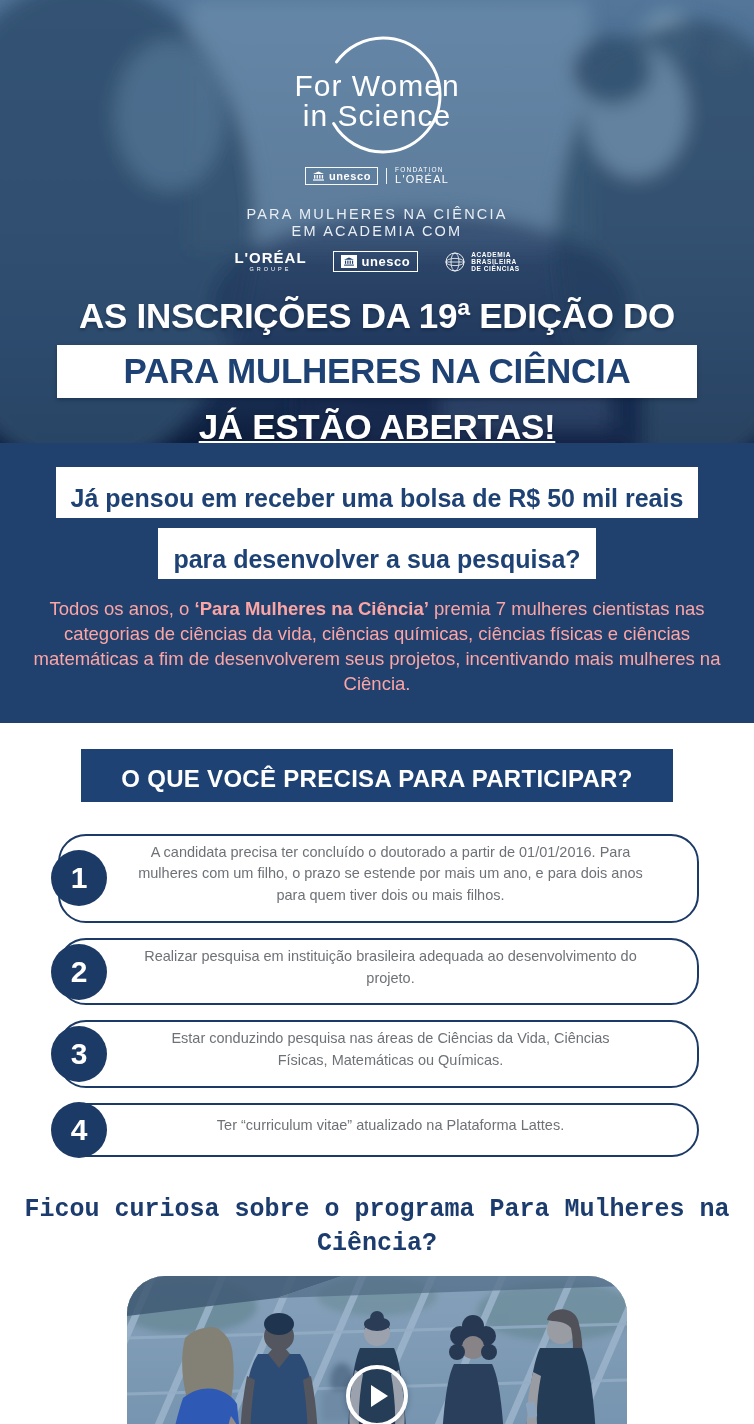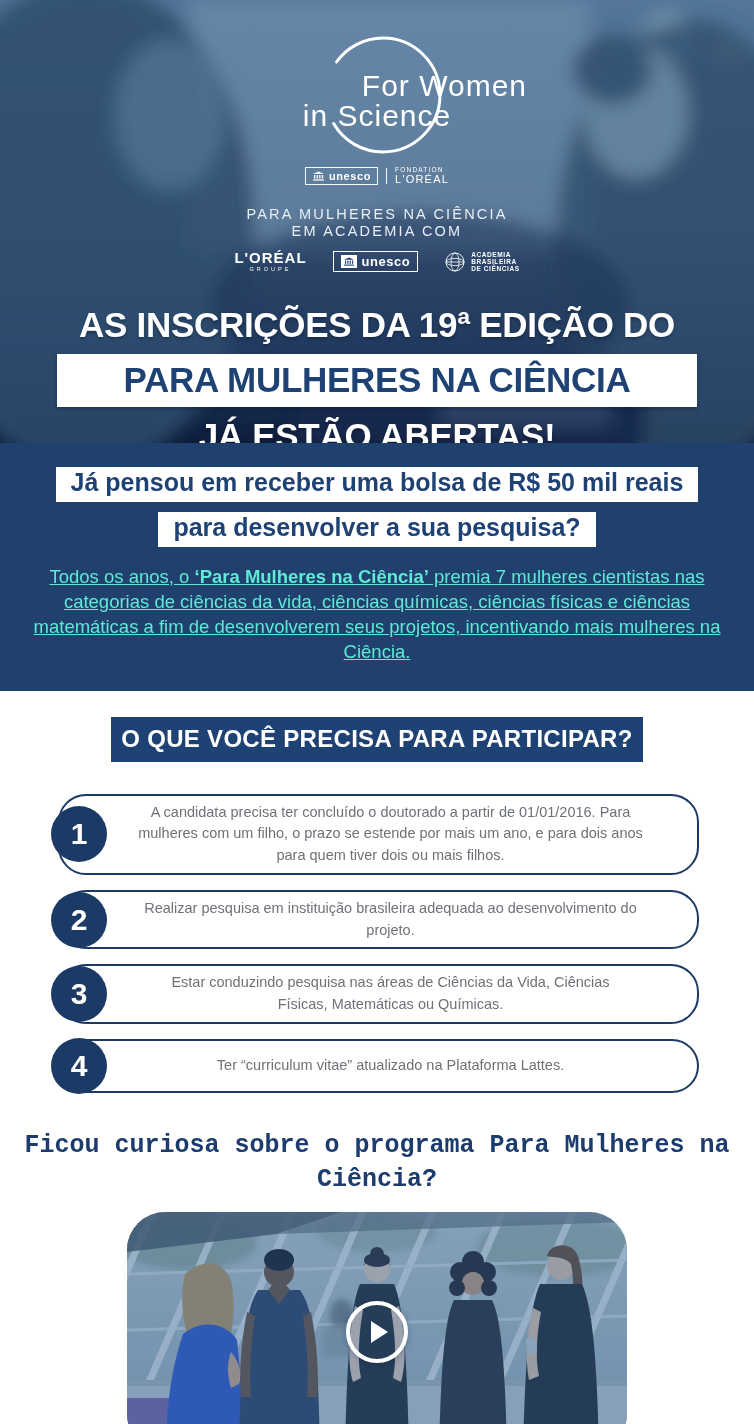--- a/index.html
+++ b/index.html
@@ -14,21 +14,21 @@
   .hero{position:relative;width:754px;height:443px;overflow:hidden;}
   .hero-bg{position:absolute;inset:0;}
   .hero-content{position:relative;z-index:2;}
 
   .fwis{position:relative;width:300px;height:128px;margin:33px auto 0;}
   .fwis-arc{position:absolute;top:0;left:50%;margin-left:-69px;}
   .fwis-l1,.fwis-l2{
     position:absolute;left:0;width:100%;text-align:center;color:#fff;
     font-size:30px;font-weight:400;letter-spacing:1px;
   }
-  .fwis-l1{top:36px;text-align:right;}
+  .fwis-l1{top:36px;}
   .fwis-l2{top:66px;}
 
   .logo-sub{display:flex;justify-content:center;align-items:center;gap:8px;margin-top:6px;}
   .unesco-badge{display:flex;align-items:center;gap:4px;border:1px solid rgba(255,255,255,.95);
     padding:2px 6px;color:#fff;font-size:11px;font-weight:700;letter-spacing:.6px;}
   .logo-sub-divider{width:1px;height:16px;background:rgba(255,255,255,.9);}
   .fondation{color:#fff;text-align:left;line-height:1.05;}
   .fondation .f1{font-size:6.5px;letter-spacing:1.2px;}
   .fondation .f2{font-size:11px;letter-spacing:1.2px;font-weight:400;}
 
@@ -38,57 +38,57 @@
   .partners{display:flex;justify-content:center;align-items:center;gap:26px;margin-top:9px;height:26px;}
   .loreal{color:#fff;text-align:center;line-height:1;}
   .loreal .l1{font-size:15px;font-weight:700;letter-spacing:1px;}
   .loreal .l2{font-size:5.5px;letter-spacing:3px;margin-top:2px;}
   .unesco-partner{display:flex;align-items:center;gap:5px;border:1.5px solid #fff;padding:2px 7px;}
   .unesco-ico-box{display:flex;align-items:center;justify-content:center;width:16px;height:13px;background:#fff;}
   .unesco-partner .txt{color:#fff;font-size:13px;font-weight:700;letter-spacing:.5px;}
   .academia{display:flex;align-items:center;gap:5px;color:#fff;}
   .academia .txt{font-size:6.5px;letter-spacing:.6px;line-height:1.15;text-align:left;font-weight:700;}
 
-  .headline{margin-top:30px;text-align:center;}
+  .headline{margin-top:21px;text-align:center;}
   .headline-l1,.headline-l3{
     color:#fff;font-size:35px;font-weight:800;letter-spacing:-.3px;
     text-shadow:0 2px 3px rgba(5,15,35,.35);
   }
   .headline-box{
     width:640px;margin:9px auto;background:#fff;padding:6px 0 7px;
     color:#1f4274;font-size:35px;font-weight:800;letter-spacing:-.3px;text-align:center;
     box-shadow:0 2px 4px rgba(5,15,35,.3);
   }
   .headline-l3{margin-top:2px;text-decoration:underline;}
 
   
   .offer{background:#20406e;padding:24px 0 26px;text-align:center;}
   .offer-box{
     display:table;margin:0 auto;background:#fff;color:#1f4274;
-    font-size:25px;font-weight:600;padding:0 15px 5px;line-height:1.2;
+    font-size:25px;font-weight:600;padding:16px 15px 5px;line-height:1.2;
   }
   .offer-box + .offer-box{margin-top:10px;text-align:center;}
   .offer-box b{font-weight:800;}
   .offer-par{
-    width:700px;margin:17px auto 0;color:#5eead4;font-size:18.5px;line-height:1.36;font-weight:400;text-decoration:underline;
+    width:700px;margin:17px auto 0;color:#fca5a5;font-size:18.5px;line-height:1.36;font-weight:400;
   }
   .offer-par b{font-weight:700;}
 
   
   .req-banner{
-    width:532px;margin:26px auto 2px;background:#1f4274;
+    width:592px;margin:26px auto 2px;background:#1f4274;
     color:#fff;font-size:24px;font-weight:800;letter-spacing:.3px;
-    text-align:center;padding:8px 0 9px;box-sizing:border-box;
+    text-align:center;padding:16px 0 9px;box-sizing:border-box;
   }
   .req-list{margin-top:32px;}
   .req-item{position:relative;margin:0 55px 15px 58px;}
   .req-pill{
     border:2px solid #1c3a66;border-radius:28px;background:#fff;
     min-height:54px;box-sizing:border-box;display:flex;align-items:center;justify-content:center;
-    padding:6px 38px 6px 62px;
+    padding:6px 38px 14px 62px;
   }
   .req-text{color:#6e7277;font-size:14.5px;line-height:1.5;text-align:center;}
   .req-num{
     position:absolute;left:-7px;top:50%;transform:translateY(-50%);
     width:56px;height:56px;border-radius:50%;background:#1c3a66;z-index:1;
     color:#fff;font-size:30px;font-weight:700;
     display:flex;align-items:center;justify-content:center;
   }
 
   

